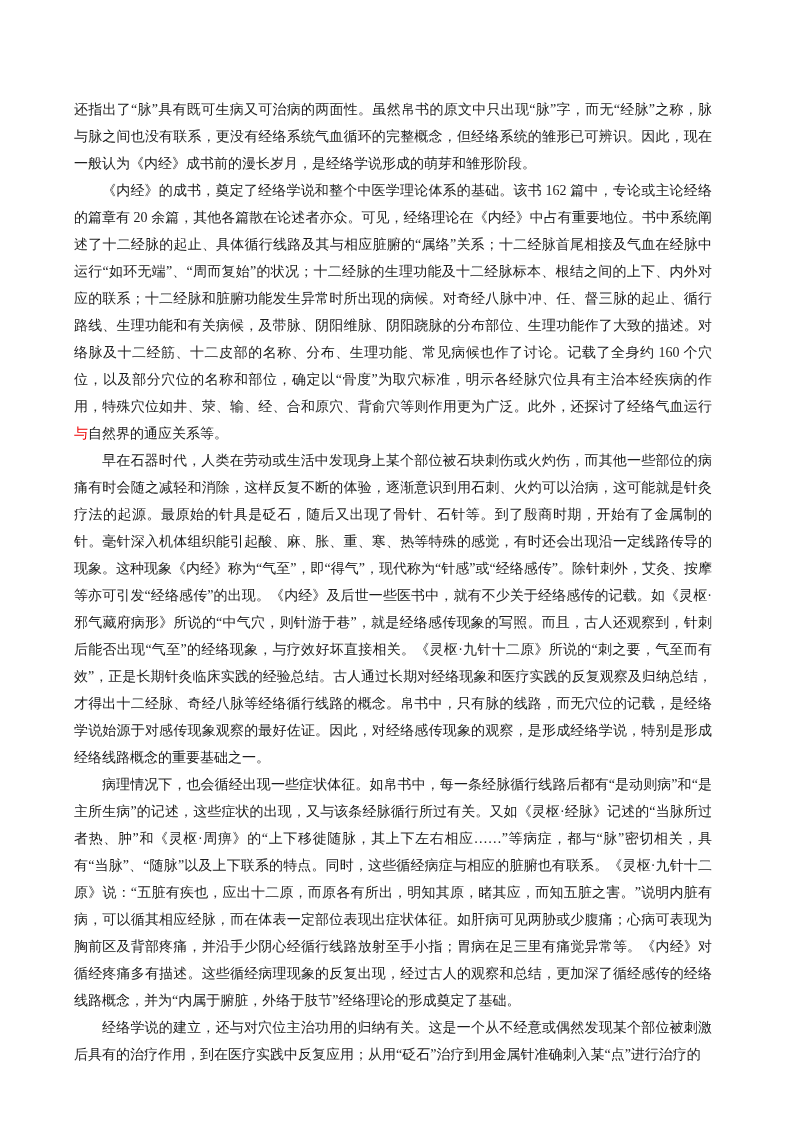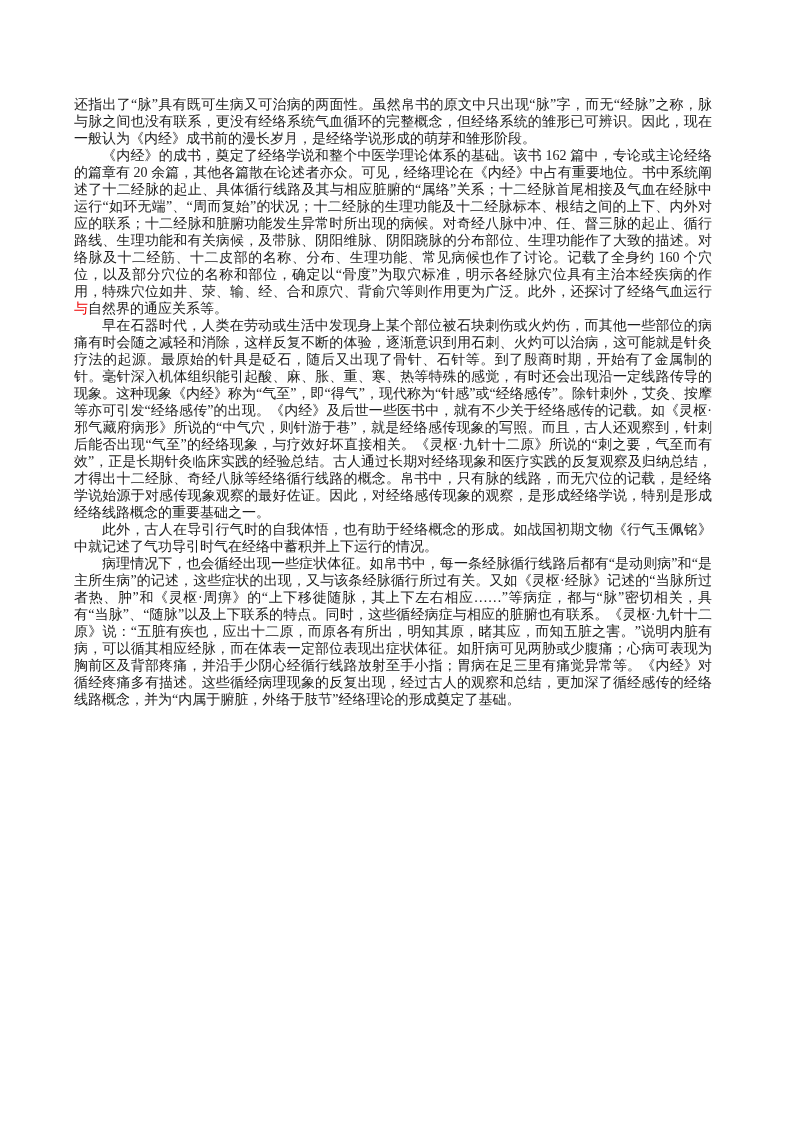--- a/index.html
+++ b/index.html
@@ -13,32 +13,32 @@
     font-family: "Liberation Serif", "DejaVu Serif", serif;
   }
   .doc-body {
     position: absolute;
     left: 74px;
     top: 96px;
     width: 638px;
   }
   p.para {
     font-size: 14px;
-    line-height: 17px;
+    line-height: 27px;
     color: #1c1c1c;
     text-align: justify;
     text-justify: inter-ideograph;
     word-break: break-all;
   }
   p.para.indent { text-indent: 2em; font-family: Liberation Serif, serif; }
 </style>
 </head>
 <body>
 
 <div class="page">
   <div class="doc-body" id="doc-body" style="color: rgb(28, 28, 28);">
       <p class="para"><span>还指出了“脉”具有既可生病又可治病的两面性。虽然帛书的原文中只出现“脉”字，而无“经脉”之称，脉与脉之间也没有联系，更没有经络系统气血循环的完整概念，但经络系统的雏形已可辨识。因此，现在一般认为《内经》成书前的漫长岁月，是经络学说形成的萌芽和雏形阶段。</span></p>
       <p class="para indent"><span>《内经》的成书，奠定了经络学说和整个中医学理论体系的基础。该书 162 篇中，专论或主论经络的篇章有 20 余篇，其他各篇散在论述者亦众。可见，经络理论在《内经》中占有重要地位。书中系统阐述了十二经脉的起止、具体循行线路及其与相应脏腑的“属络”关系；十二经脉首尾相接及气血在经脉中运行“如环无端”、“周而复始”的状况；十二经脉的生理功能及十二经脉标本、根结之间的上下、内外对应的联系；十二经脉和脏腑功能发生异常时所出现的病候。对奇经八脉中冲、任、督三脉的起止、循行路线、生理功能和有关病候，及带脉、阴阳维脉、阴阳跷脉的分布部位、生理功能作了大致的描述。对络脉及十二经筋、十二皮部的名称、分布、生理功能、常见病候也作了讨论。记载了全身约 160 个穴位，以及部分穴位的名称和部位，确定以“骨度”为取穴标准，明示各经脉穴位具有主治本经疾病的作用，特殊穴位如井、荥、输、经、合和原穴、背俞穴等则作用更为广泛。此外，还探讨了经络气血运行</span><span style="color: rgb(238, 0, 0);">与</span><span>自然界的通应关系等。</span></p>
       <p class="para indent"><span>早在石器时代，人类在劳动或生活中发现身上某个部位被石块刺伤或火灼伤，而其他一些部位的病痛有时会随之减轻和消除，这样反复不断的体验，逐渐意识到用石刺、火灼可以治病，这可能就是针灸疗法的起源。最原始的针具是砭石，随后又出现了骨针、石针等。到了殷商时期，开始有了金属制的针。毫针深入机体组织能引起酸、麻、胀、重、寒、热等特殊的感觉，有时还会出现沿一定线路传导的现象。这种现象《内经》称为“气至”，即“得气”，现代称为“针感”或“经络感传”。除针刺外，艾灸、按摩等亦可引发“经络感传”的出现。《内经》及后世一些医书中，就有不少关于经络感传的记载。如《灵枢·邪气藏府病形》所说的“中气穴，则针游于巷”，就是经络感传现象的写照。而且，古人还观察到，针刺后能否出现“气至”的经络现象，与疗效好坏直接相关。《灵枢·九针十二原》所说的“刺之要，气至而有效”，正是长期针灸临床实践的经验总结。古人通过长期对经络现象和医疗实践的反复观察及归纳总结，才得出十二经脉、奇经八脉等经络循行线路的概念。帛书中，只有脉的线路，而无穴位的记载，是经络学说始源于对感传现象观察的最好佐证。因此，对经络感传现象的观察，是形成经络学说，特别是形成经络线路概念的重要基础之一。</span></p>
-      <p class="para indent"><span>此外，古人在导引行气时的自我体悟，也有助于经络概念的形成。如战国初期文物《行气玉佩铭》中就记述了气功导引时气在经络中蓄积并上下运行的情况。</span></p>
       <p class="para indent"><span>病理情况下，也会循经出现一些症状体征。如帛书中，每一条经脉循行线路后都有“是动则病”和“是主所生病”的记述，这些症状的出现，又与该条经脉循行所过有关。又如《灵枢·经脉》记述的“当脉所过者热、肿”和《灵枢·周痹》的“上下移徙随脉，其上下左右相应……”等病症，都与“脉”密切相关，具有“当脉”、“随脉”以及上下联系的特点。同时，这些循经病症与相应的脏腑也有联系。《灵枢·九针十二原》说：“五脏有疾也，应出十二原，而原各有所出，明知其原，睹其应，而知五脏之害。”说明内脏有病，可以循其相应经脉，而在体表一定部位表现出症状体征。如肝病可见两胁或少腹痛；心病可表现为胸前区及背部疼痛，并沿手少阴心经循行线路放射至手小指；胃病在足三里有痛觉异常等。《内经》对循经疼痛多有描述。这些循经病理现象的反复出现，经过古人的观察和总结，更加深了循经感传的经络线路概念，并为“内属于腑脏，外络于肢节”经络理论的形成奠定了基础。</span></p>
+      <p class="para indent"><span>经络学说的建立，还与对穴位主治功用的归纳有关。这是一个从不经意或偶然发现某个部位被刺激后具有的治疗作用，到在医疗实践中反复应用；从用“砭石”治疗到用金属针准确刺入某“点”进行治疗的</span></p>
     </div>
 </div>
 
 </body></html>

